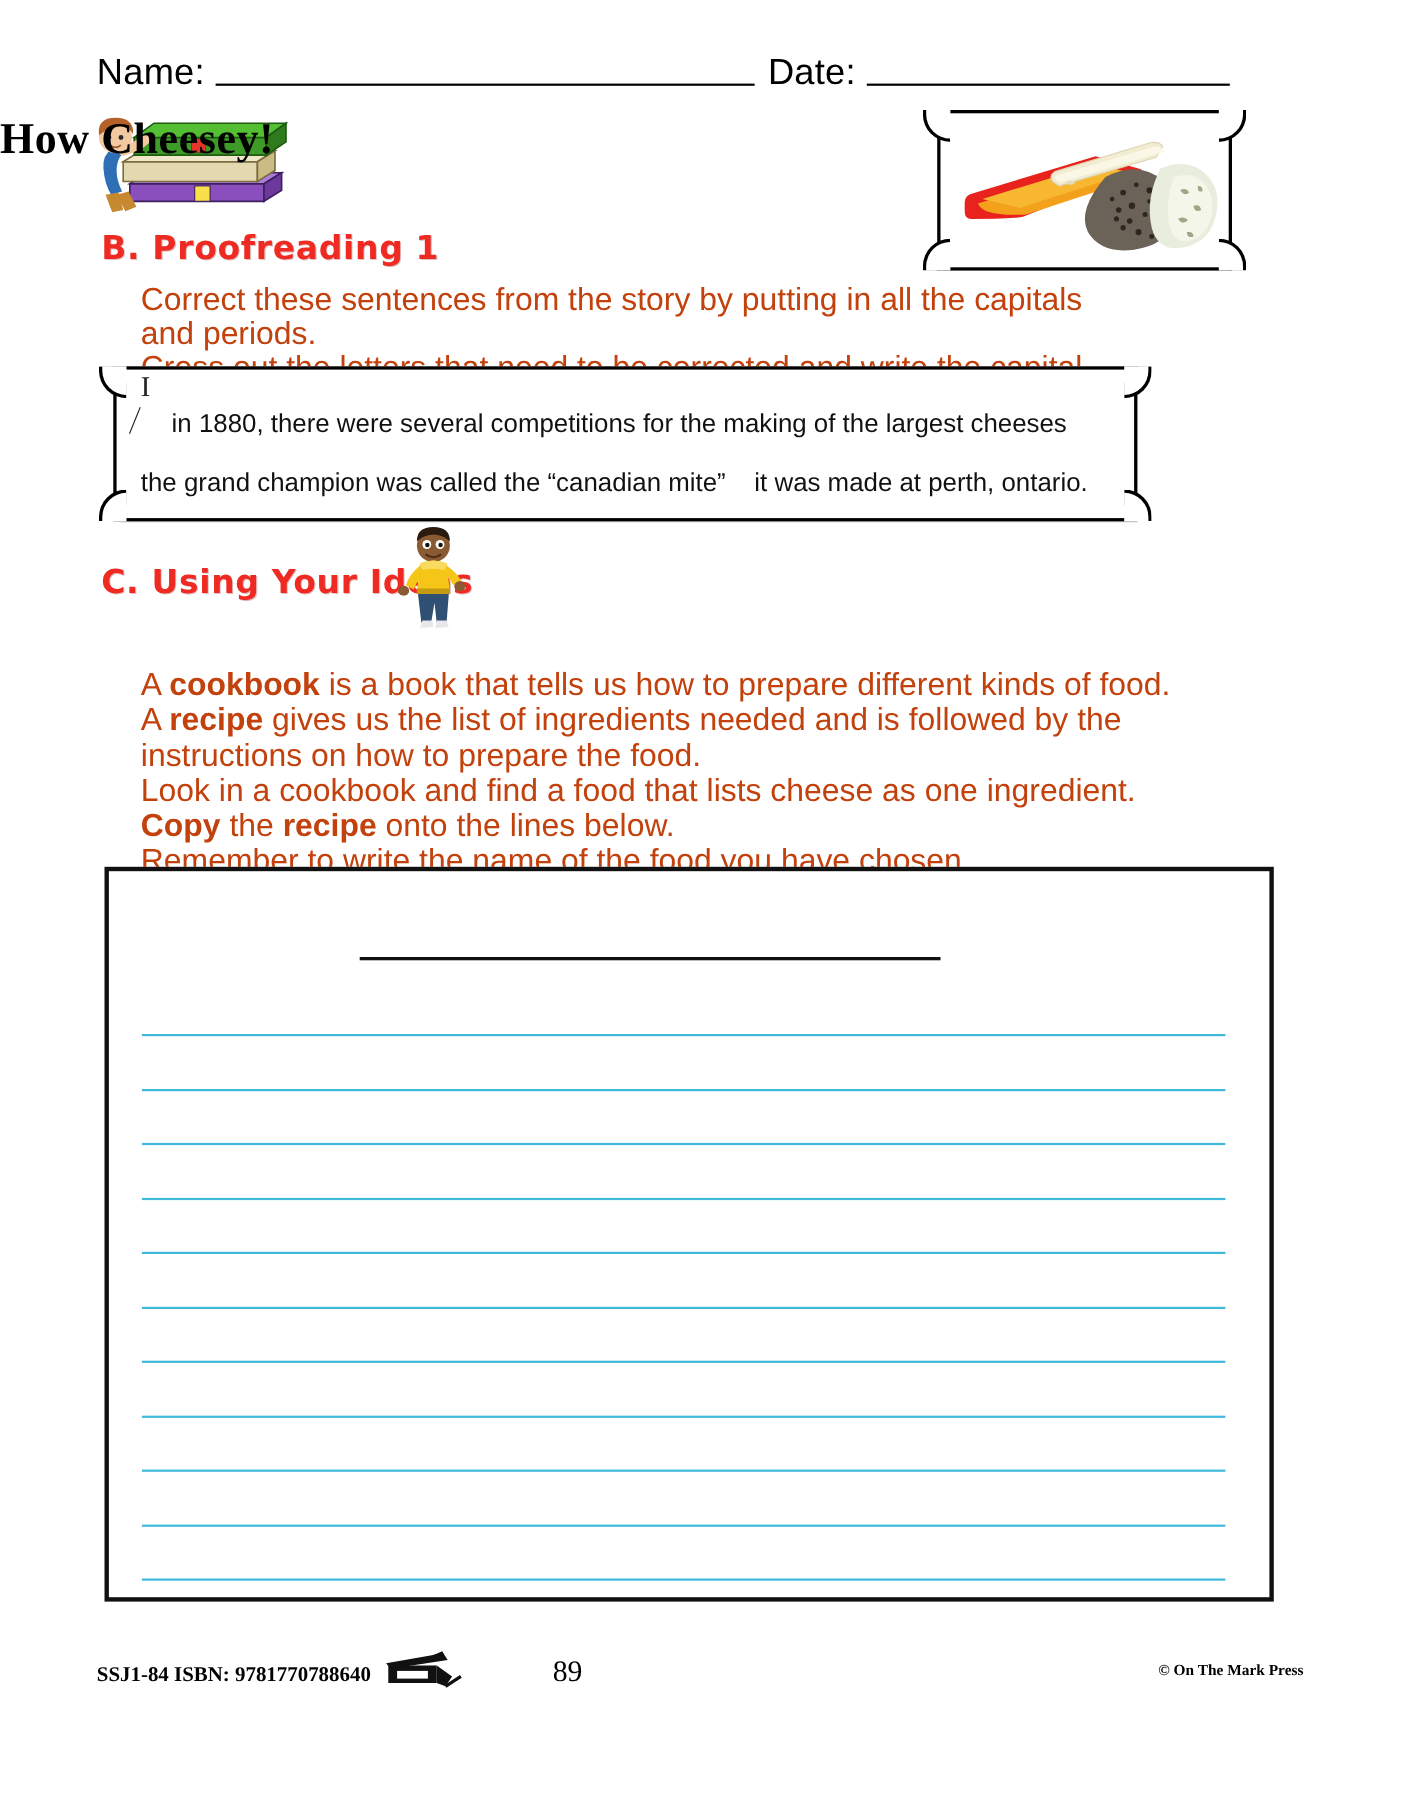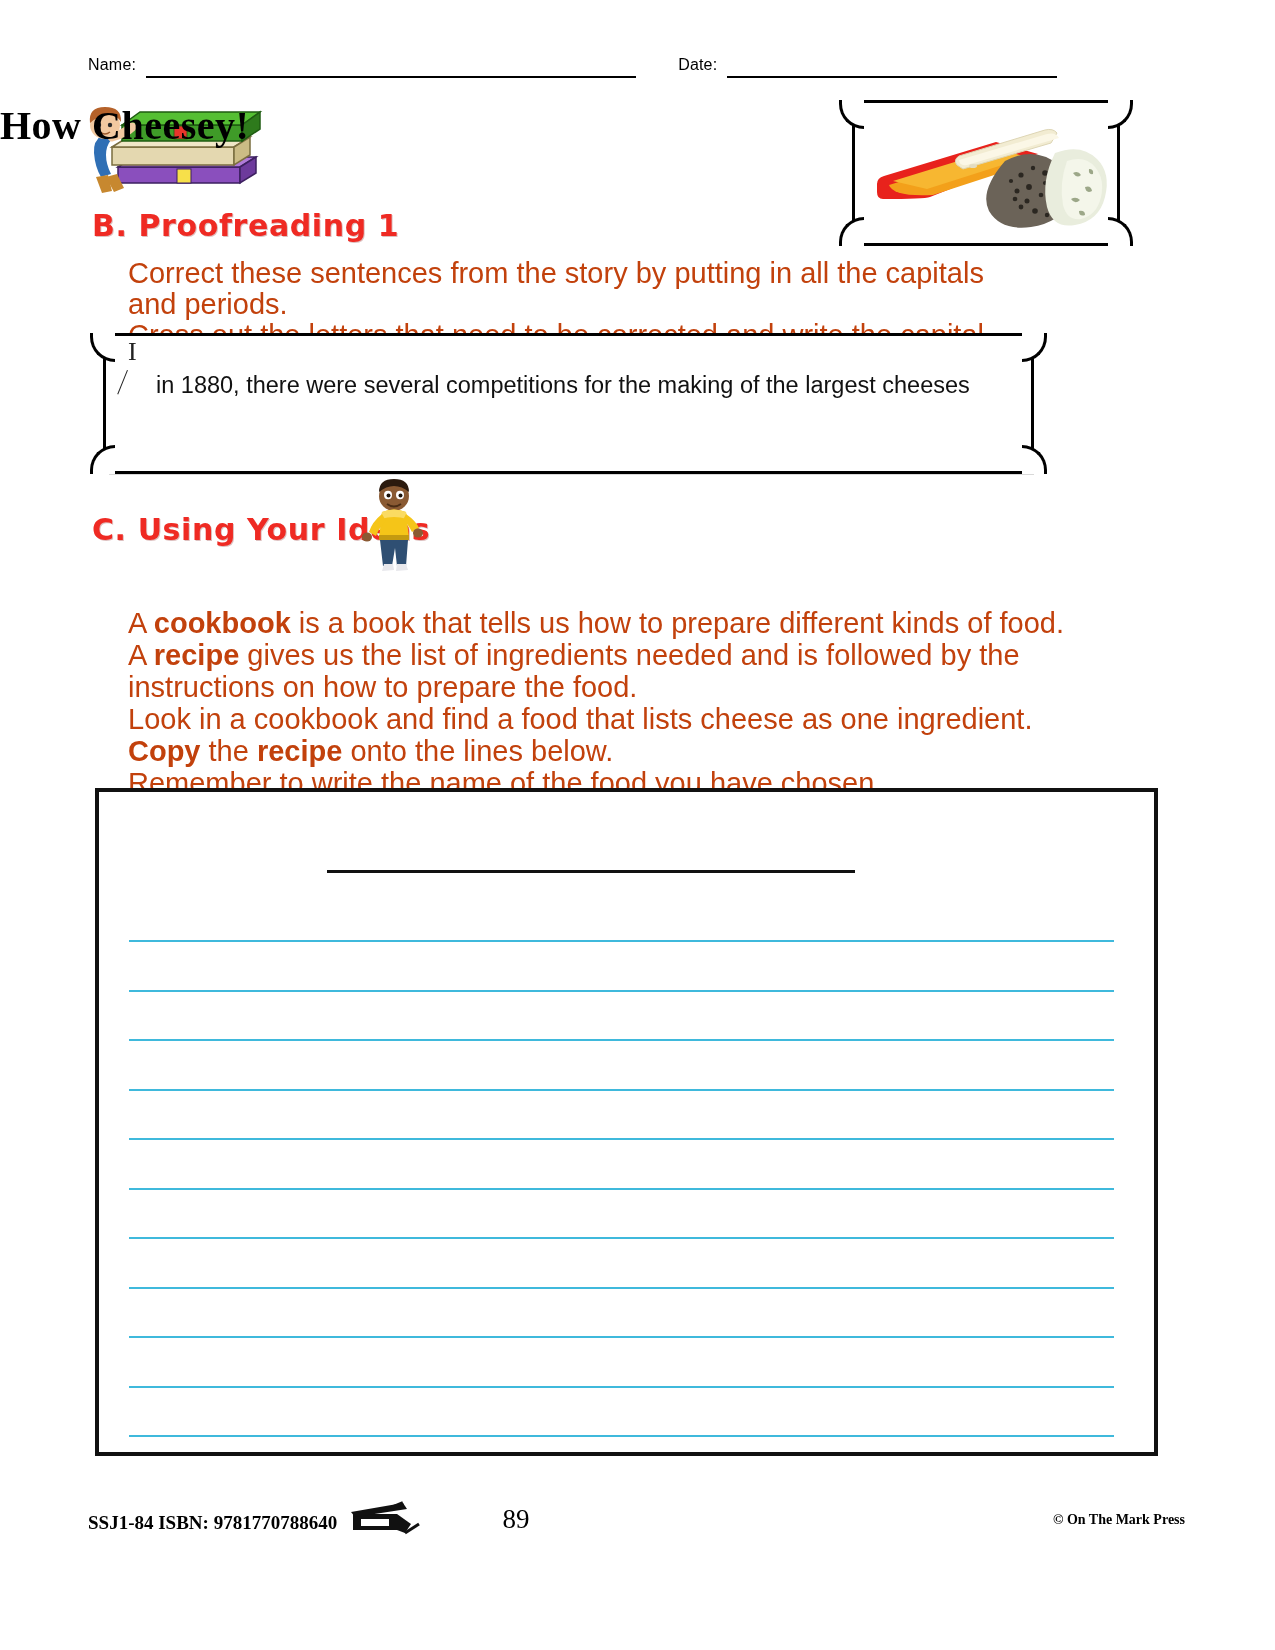--- a/index.html
+++ b/index.html
@@ -11,21 +11,21 @@
     position:relative;
     overflow:hidden;
   }
   .page{position:relative;width:1275px;height:1650px;}
 
   
   .namedate{
     position:absolute;left:88px;top:42px;width:1030px;height:36px;
     display:flex;align-items:flex-end;
   }
-  .nd-label{font-size:16px;line-height:26px;letter-spacing:.2px;}
+  .nd-label{font-size:33px;line-height:26px;letter-spacing:.2px;}
   .nd-rule{
     flex:0 0 auto;border-bottom:2.5px solid #000;height:20px;margin-left:10px;
   }
   .nd-rule.name{width:490px;}
   .nd-rule.date{width:330px;}
   .nd-gap{width:42px;}
 
   
   .title{
     position:absolute;left:0;top:102px;width:1275px;text-align:left;
@@ -237,20 +237,21 @@
   <div class="proofbox">
     <div class="shadow"></div>
     <div class="frame">
       <span class="curl tl"></span>
       <span class="curl bl"></span>
       <span class="curl tr"></span>
       <span class="curl br"></span>
       <span class="hand-cap">I</span>
       <span class="strike"></span>
       <div class="proof-line" id="proof-sentence-1">in 1880, there were several competitions for the making of the largest cheeses</div>
+      <div class="proof-line" id="proof-sentence-2">the grand champion was called the “canadian mite”    it was made at perth, ontario.</div>
     </div>
   </div>
 
   <div class="sect-head" id="sectionC-heading">C. Using Your Ideas</div>
 
   <svg class="clip-boy" viewBox="0 0 72 100">
     <ellipse cx="36" cy="18" rx="15" ry="15" fill="#8a5a33"></ellipse>
     <path d="M21 14 q0 -13 15 -13 q15 0 15 13 q-7 -6 -15 -6 q-8 0 -15 6z" fill="#2b1a0e"></path>
     <ellipse cx="30" cy="17" rx="4" ry="4.2" fill="#fff"></ellipse>
     <ellipse cx="42" cy="17" rx="4" ry="4.2" fill="#fff"></ellipse>

